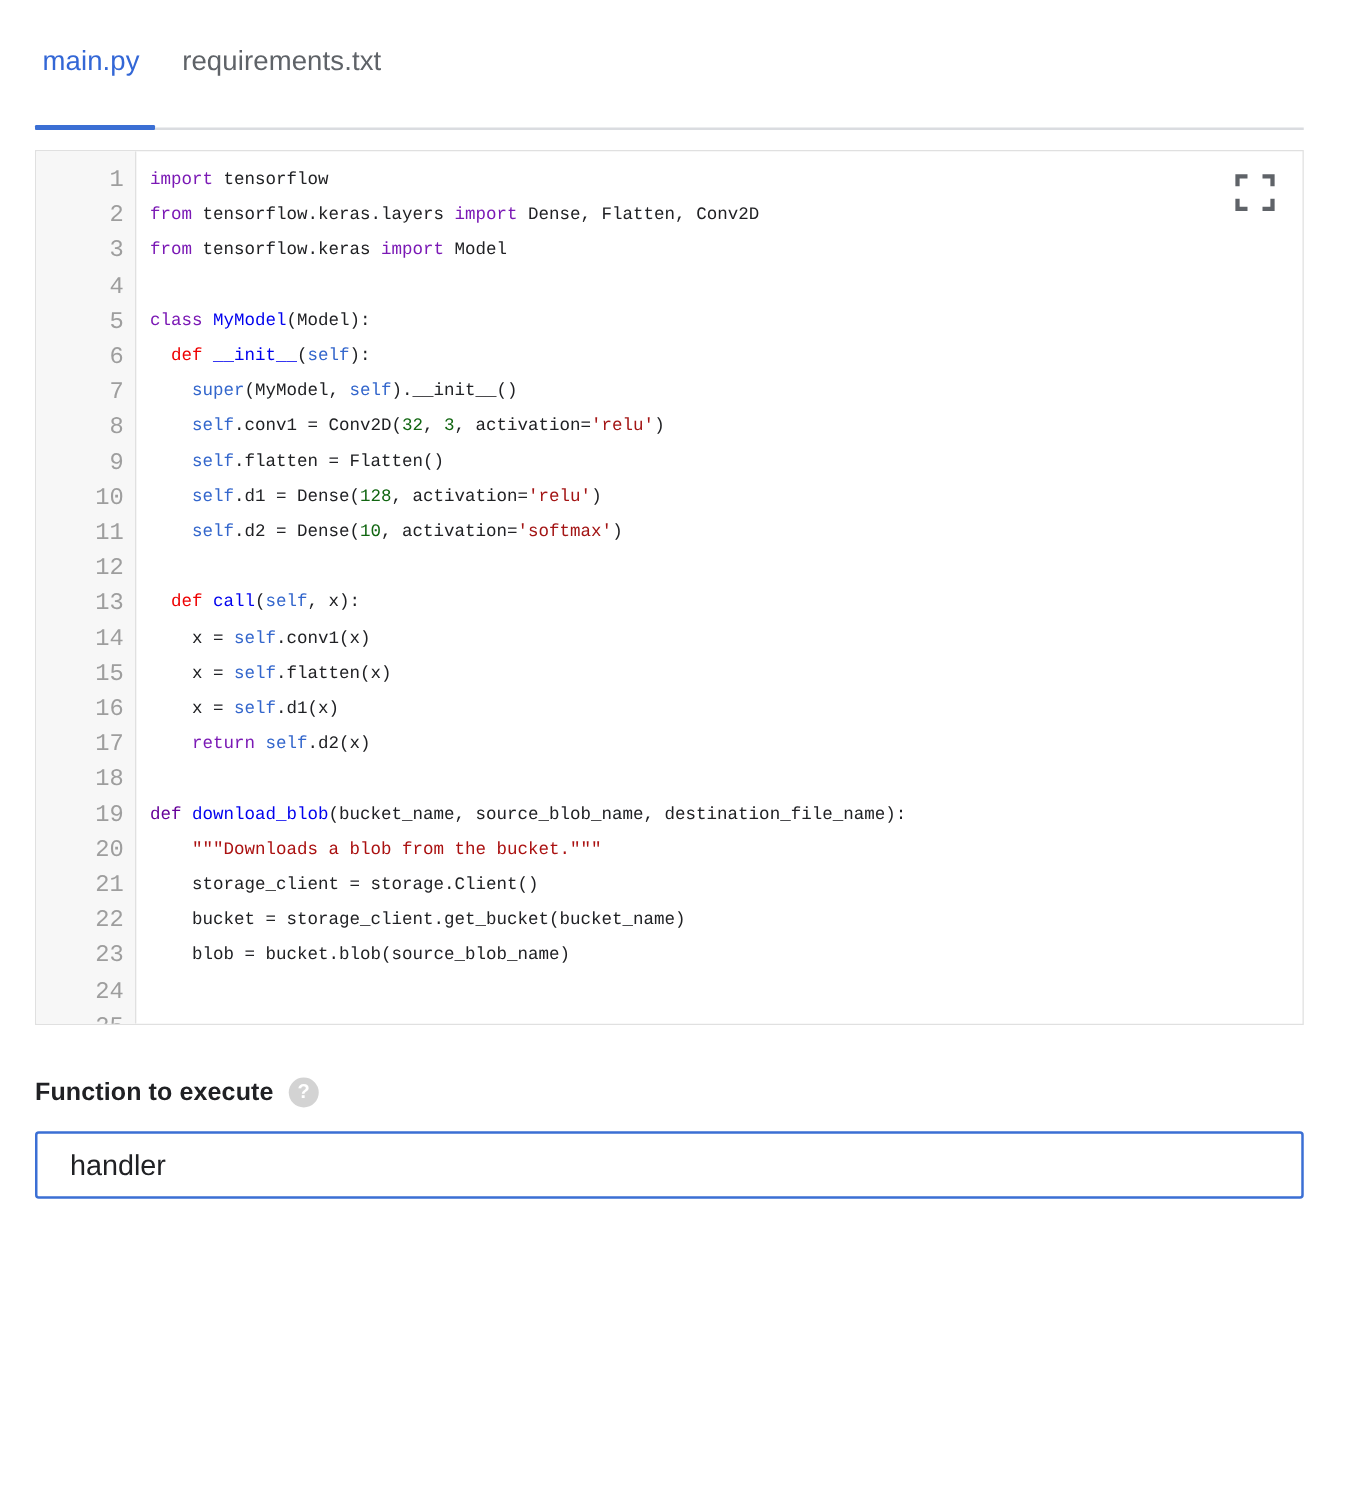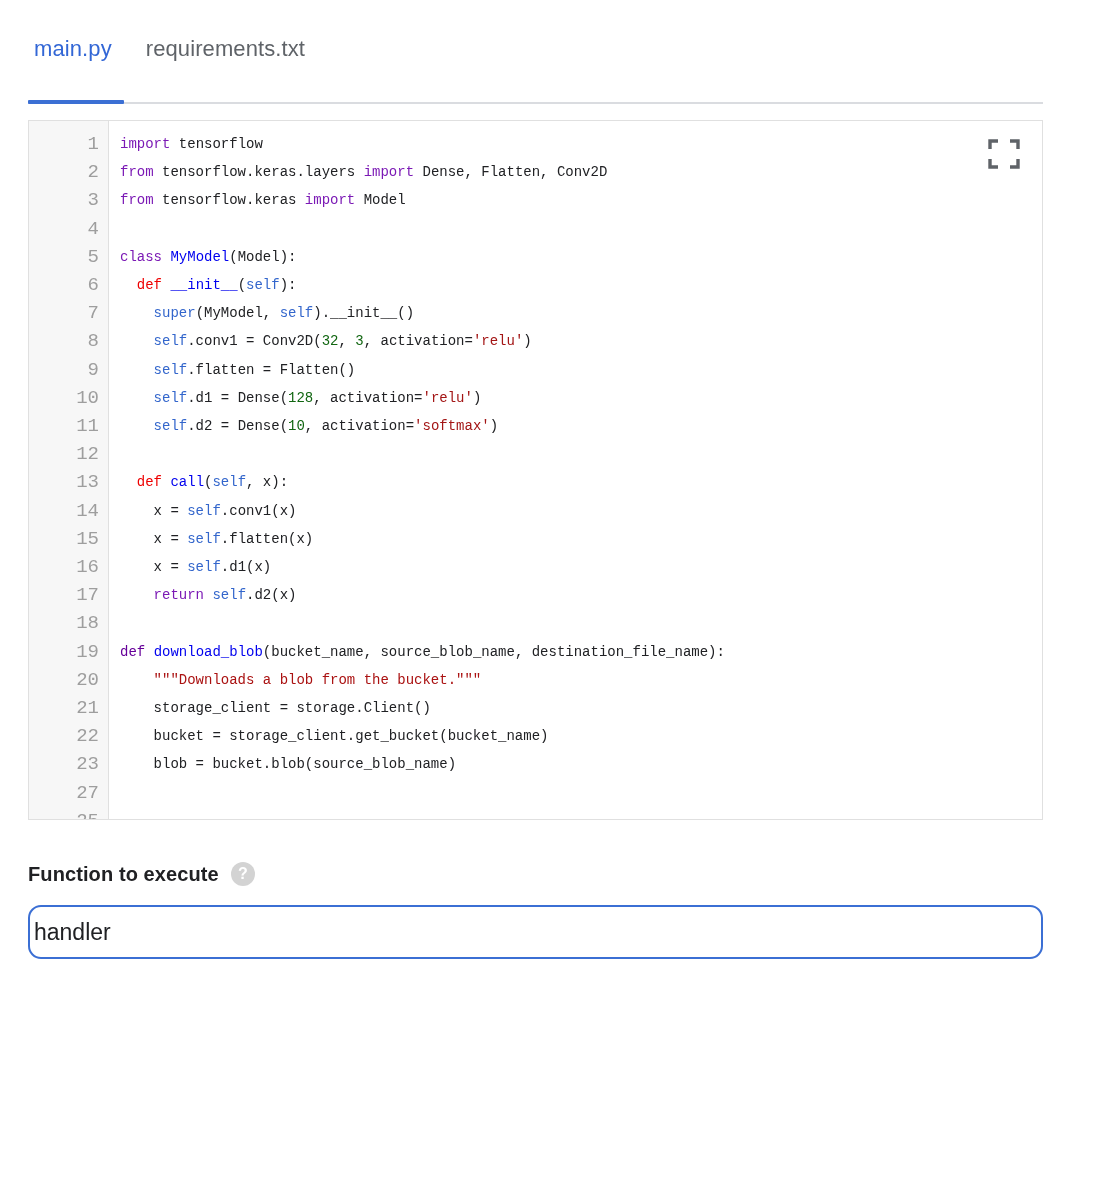--- a/index.html
+++ b/index.html
@@ -102,25 +102,25 @@
     font-size: 16px; font-weight: bold;
     display: flex; align-items: center; justify-content: center;
     cursor: pointer;
     font-family: "Liberation Sans", sans-serif;
     line-height: 1;
   }
   .text-input {
     position: absolute; left: 28px; top: 905px;
     width: 1015px; height: 54px;
     border: 2px solid #3b6fd4;
-    border-radius: 13px;
+    border-radius: 3px;
     background: #fff;
     font-size: 23px;
     color: #202124;
-    padding: 0 4px;
+    padding: 0 26px;
     font-family: "Liberation Sans", sans-serif;
     outline: none;
   }
 
   
   .more-row {
     position: absolute; left: 30px; top: 1025px;
     display: flex; align-items: flex-start; gap: 14px;
     cursor: pointer;
   }
@@ -183,21 +183,21 @@
           <div>14</div>
           <div>15</div>
           <div>16</div>
           <div>17</div>
           <div>18</div>
           <div>19</div>
           <div>20</div>
           <div>21</div>
           <div>22</div>
           <div>23</div>
-          <div>27</div>
+          <div>24</div>
           <div>25</div>
         </div>
     </div>
     <div class="code-area" id="code-area">
         <div class="codeline"><span class="kw">import</span><span> tensorflow</span></div>
         <div class="codeline"><span class="kw">from</span><span> tensorflow.keras.layers </span><span class="kw">import</span><span> Dense, Flatten, Conv2D</span></div>
         <div class="codeline"><span class="kw">from</span><span> tensorflow.keras </span><span class="kw">import</span><span> Model</span></div>
         <div class="codeline">&nbsp;</div>
         <div class="codeline"><span class="kw">class</span><span> </span><span class="fn">MyModel</span><span>(Model):</span></div>
         <div class="codeline"><span>  </span><span class="kwr">def</span><span> </span><span class="fn">__init__</span><span>(</span><span class="slf">self</span><span>):</span></div>

